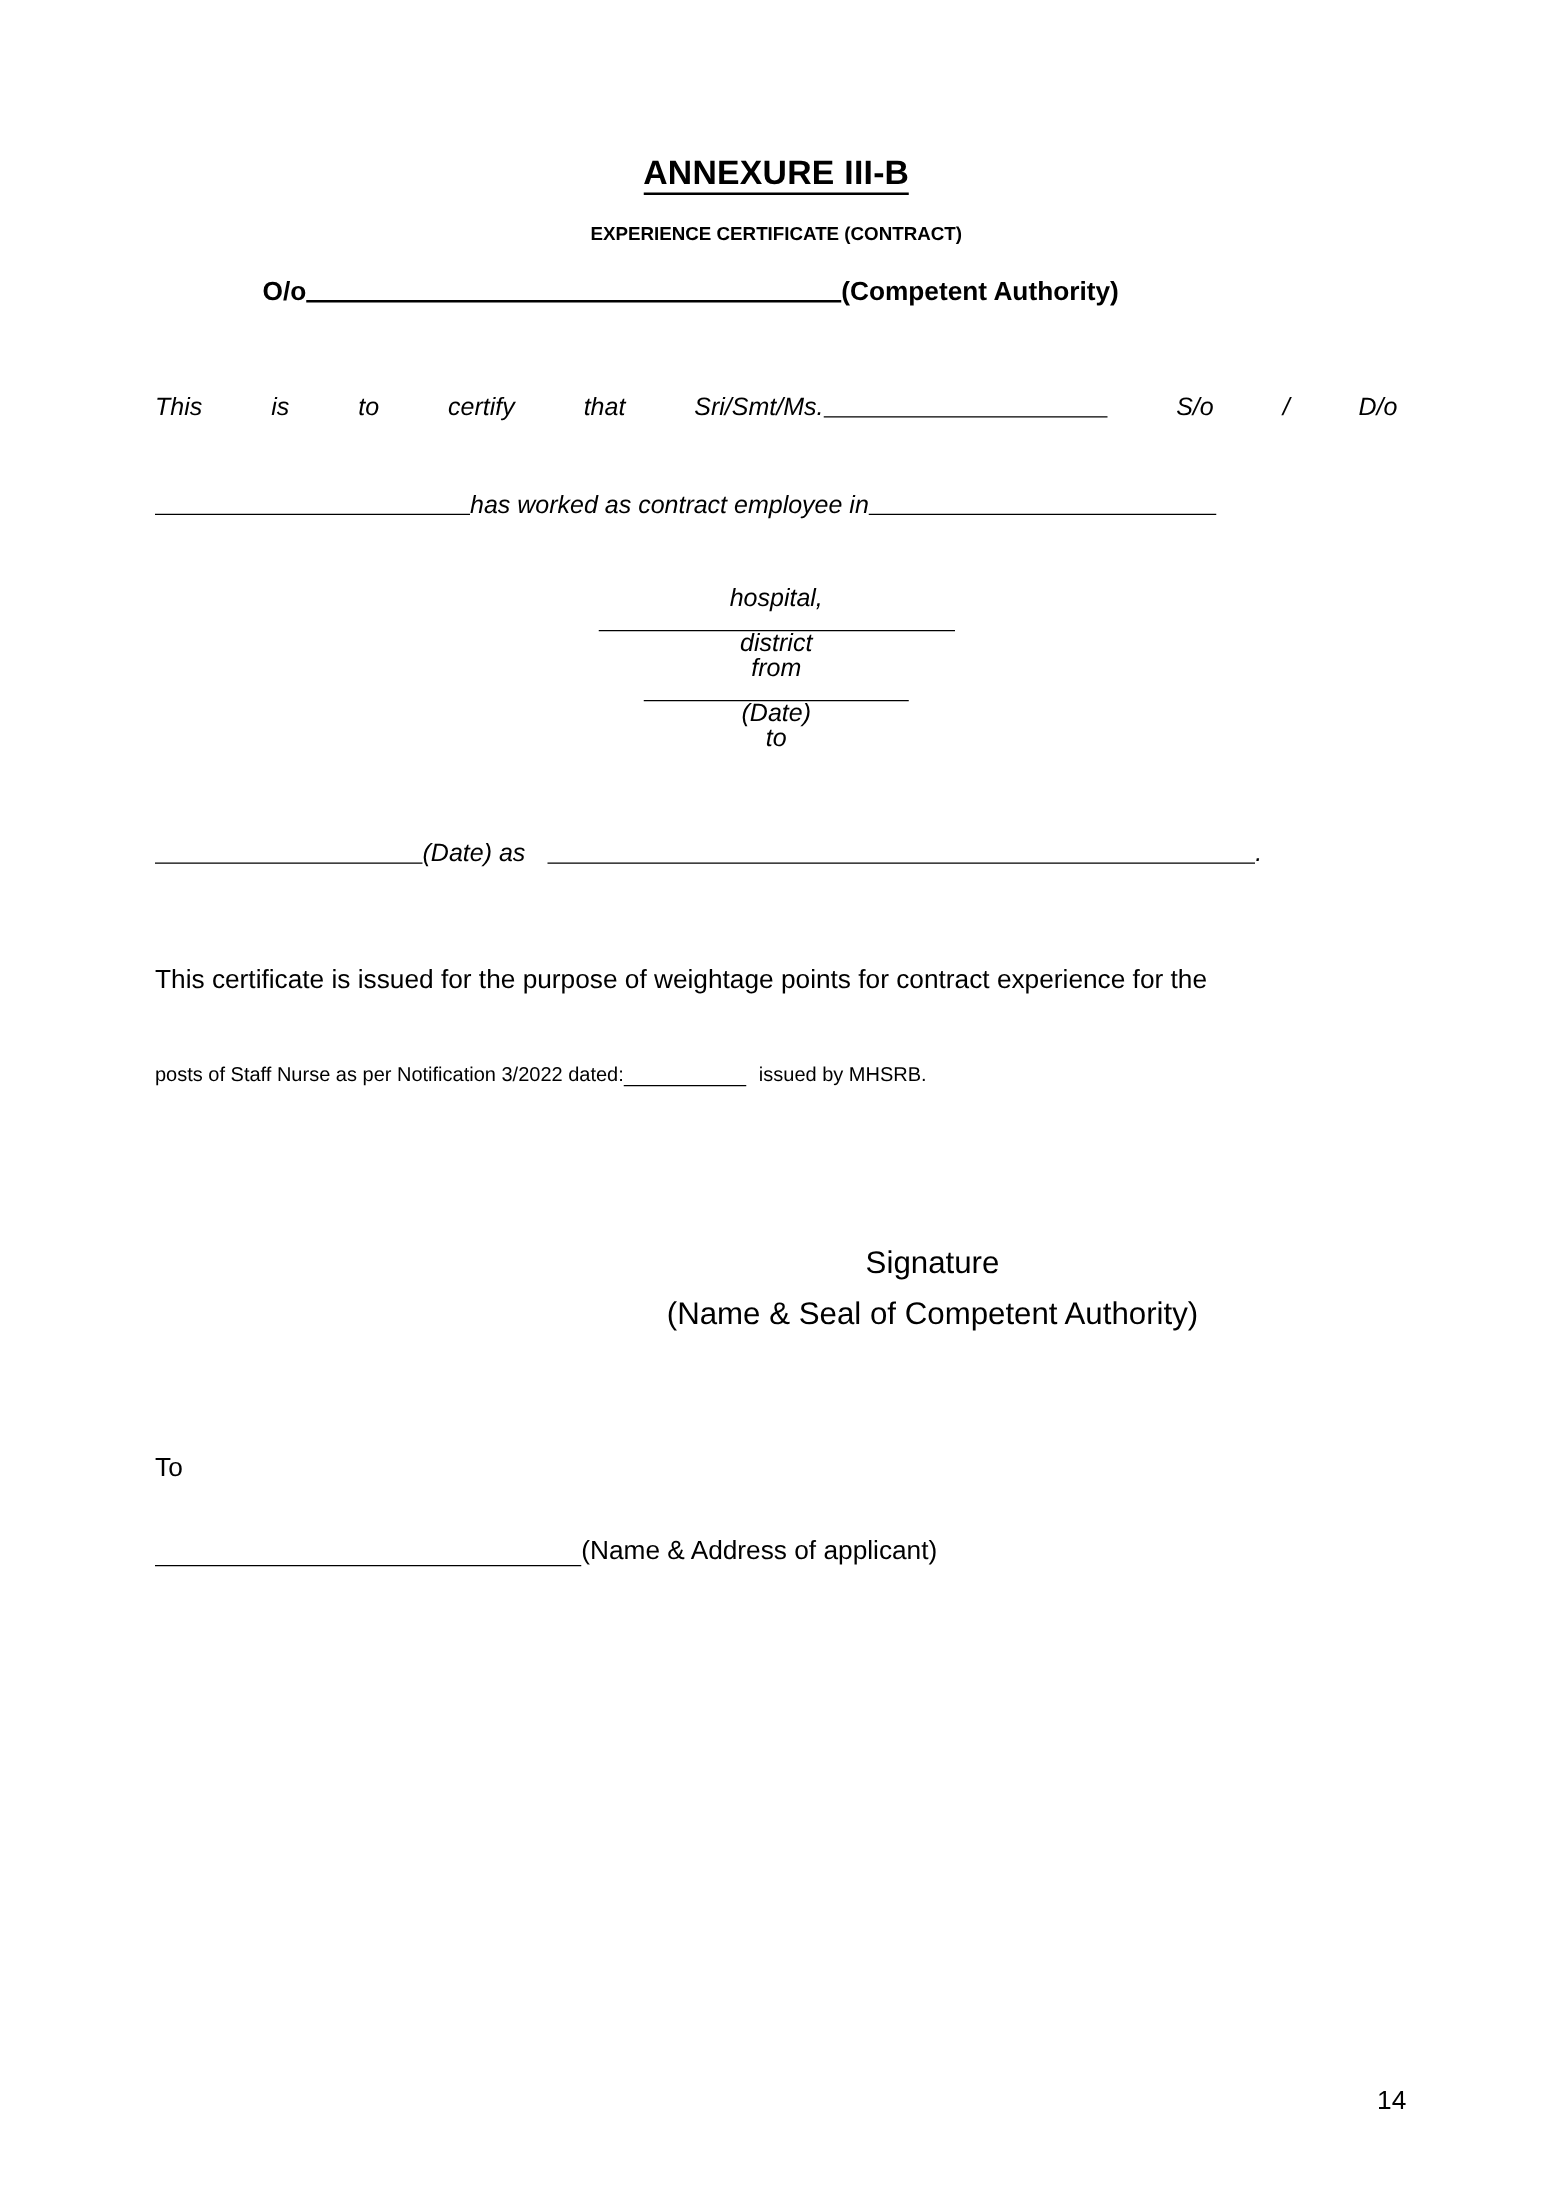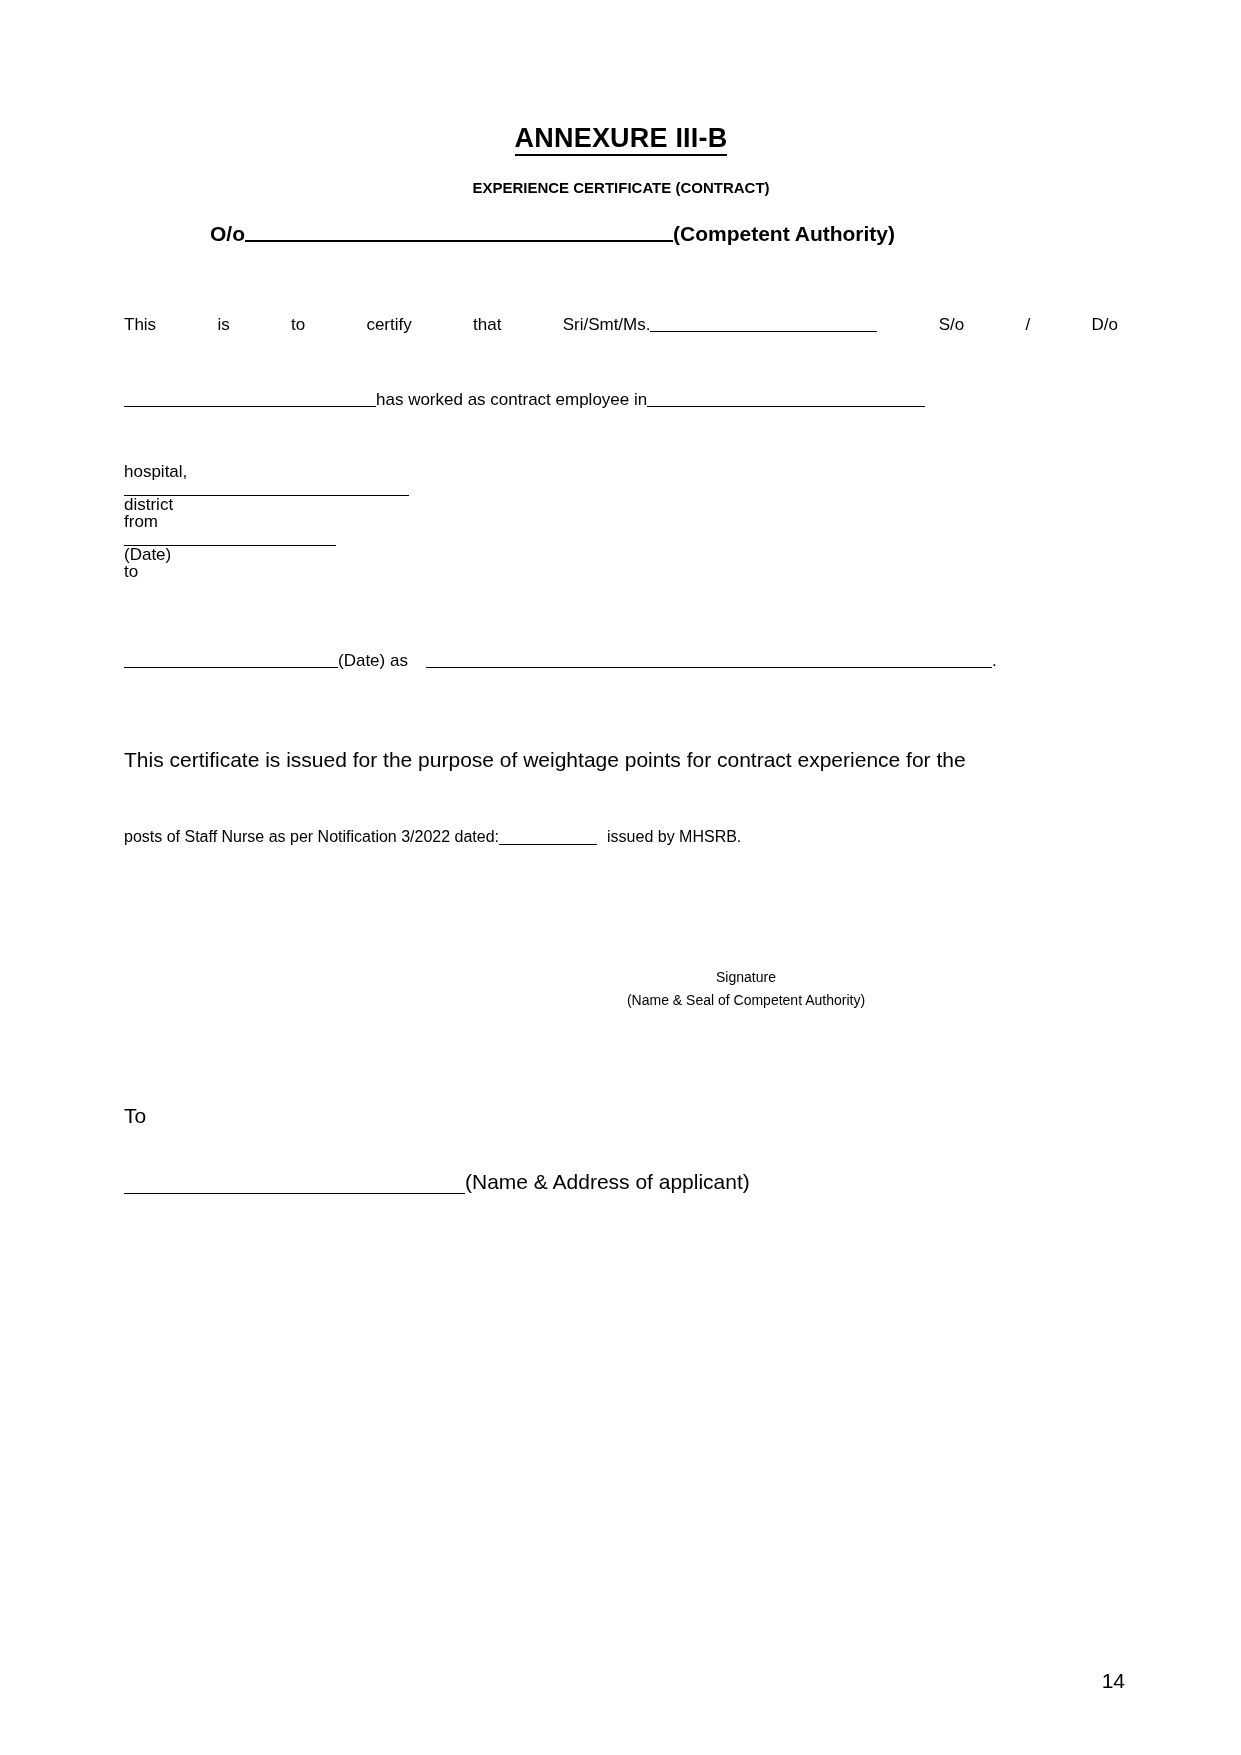--- a/index.html
+++ b/index.html
@@ -61,24 +61,25 @@
     flex: 0 0 auto;
     width: 428px;
     border-bottom: 2px solid #000;
     height: 18px;
     margin: 0 0 3px 0;
   }
 
   
   .jline {
     display: flex;
-    align-items: flex-start;
-    font-size: 17px;
+    align-items: center;
+    font-size: 20px;
     white-space: nowrap;
     line-height: 1.0;
+    font-style: italic;
   }
   .jline .sp { flex: 1 1 auto; }
   .jline .txt { flex: 0 0 auto; }
 
   .rule {
     flex: 0 0 auto;
     border-bottom: 1.6px solid #000;
     height: 15px;
   }
   .rule.dotted {
@@ -103,21 +104,21 @@
     width: 98px;
     border-bottom: 1.8px solid #000;
     height: 14px;
     margin-bottom: 1px;
   }
 
   
   .sig-block {
     margin-top: 120px;
     text-align: center;
-    font-size: 14px;
+    font-size: 25px;
     line-height: 1.62;
     padding-left: 250px;
   }
 
   
   .to-label {
     margin-top: 92px;
     font-size: 21px;
   }
   .addr-line {

